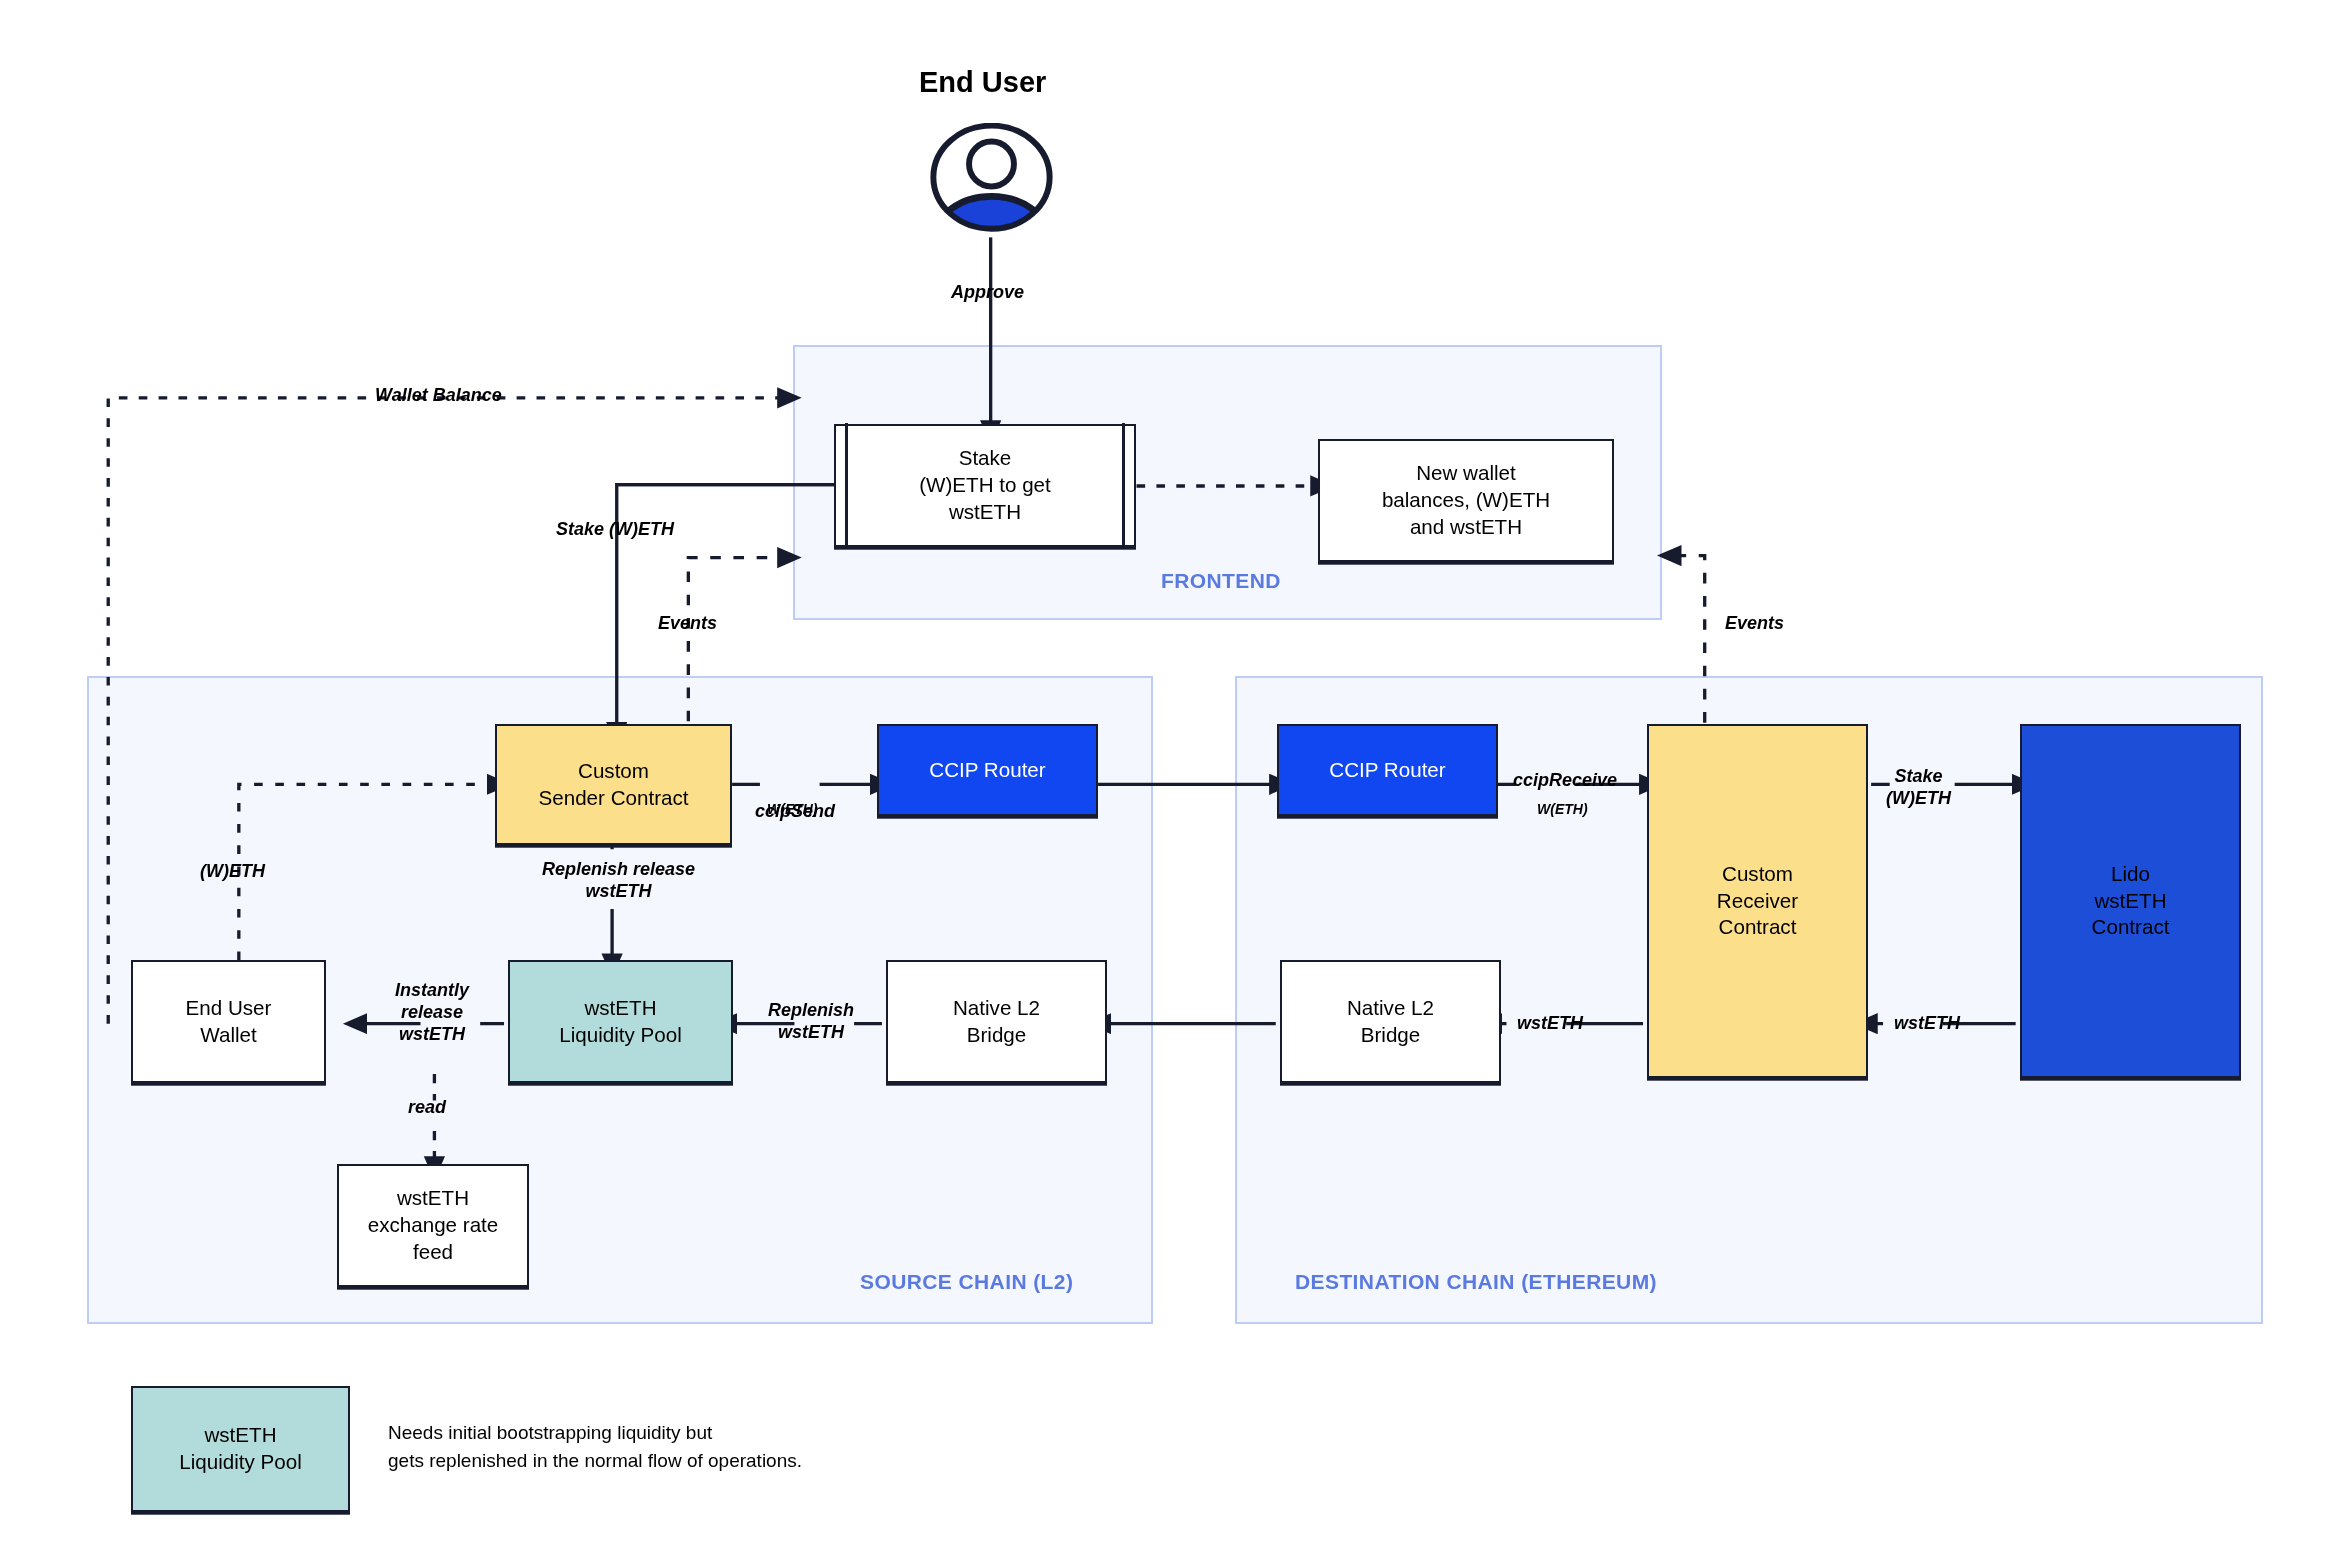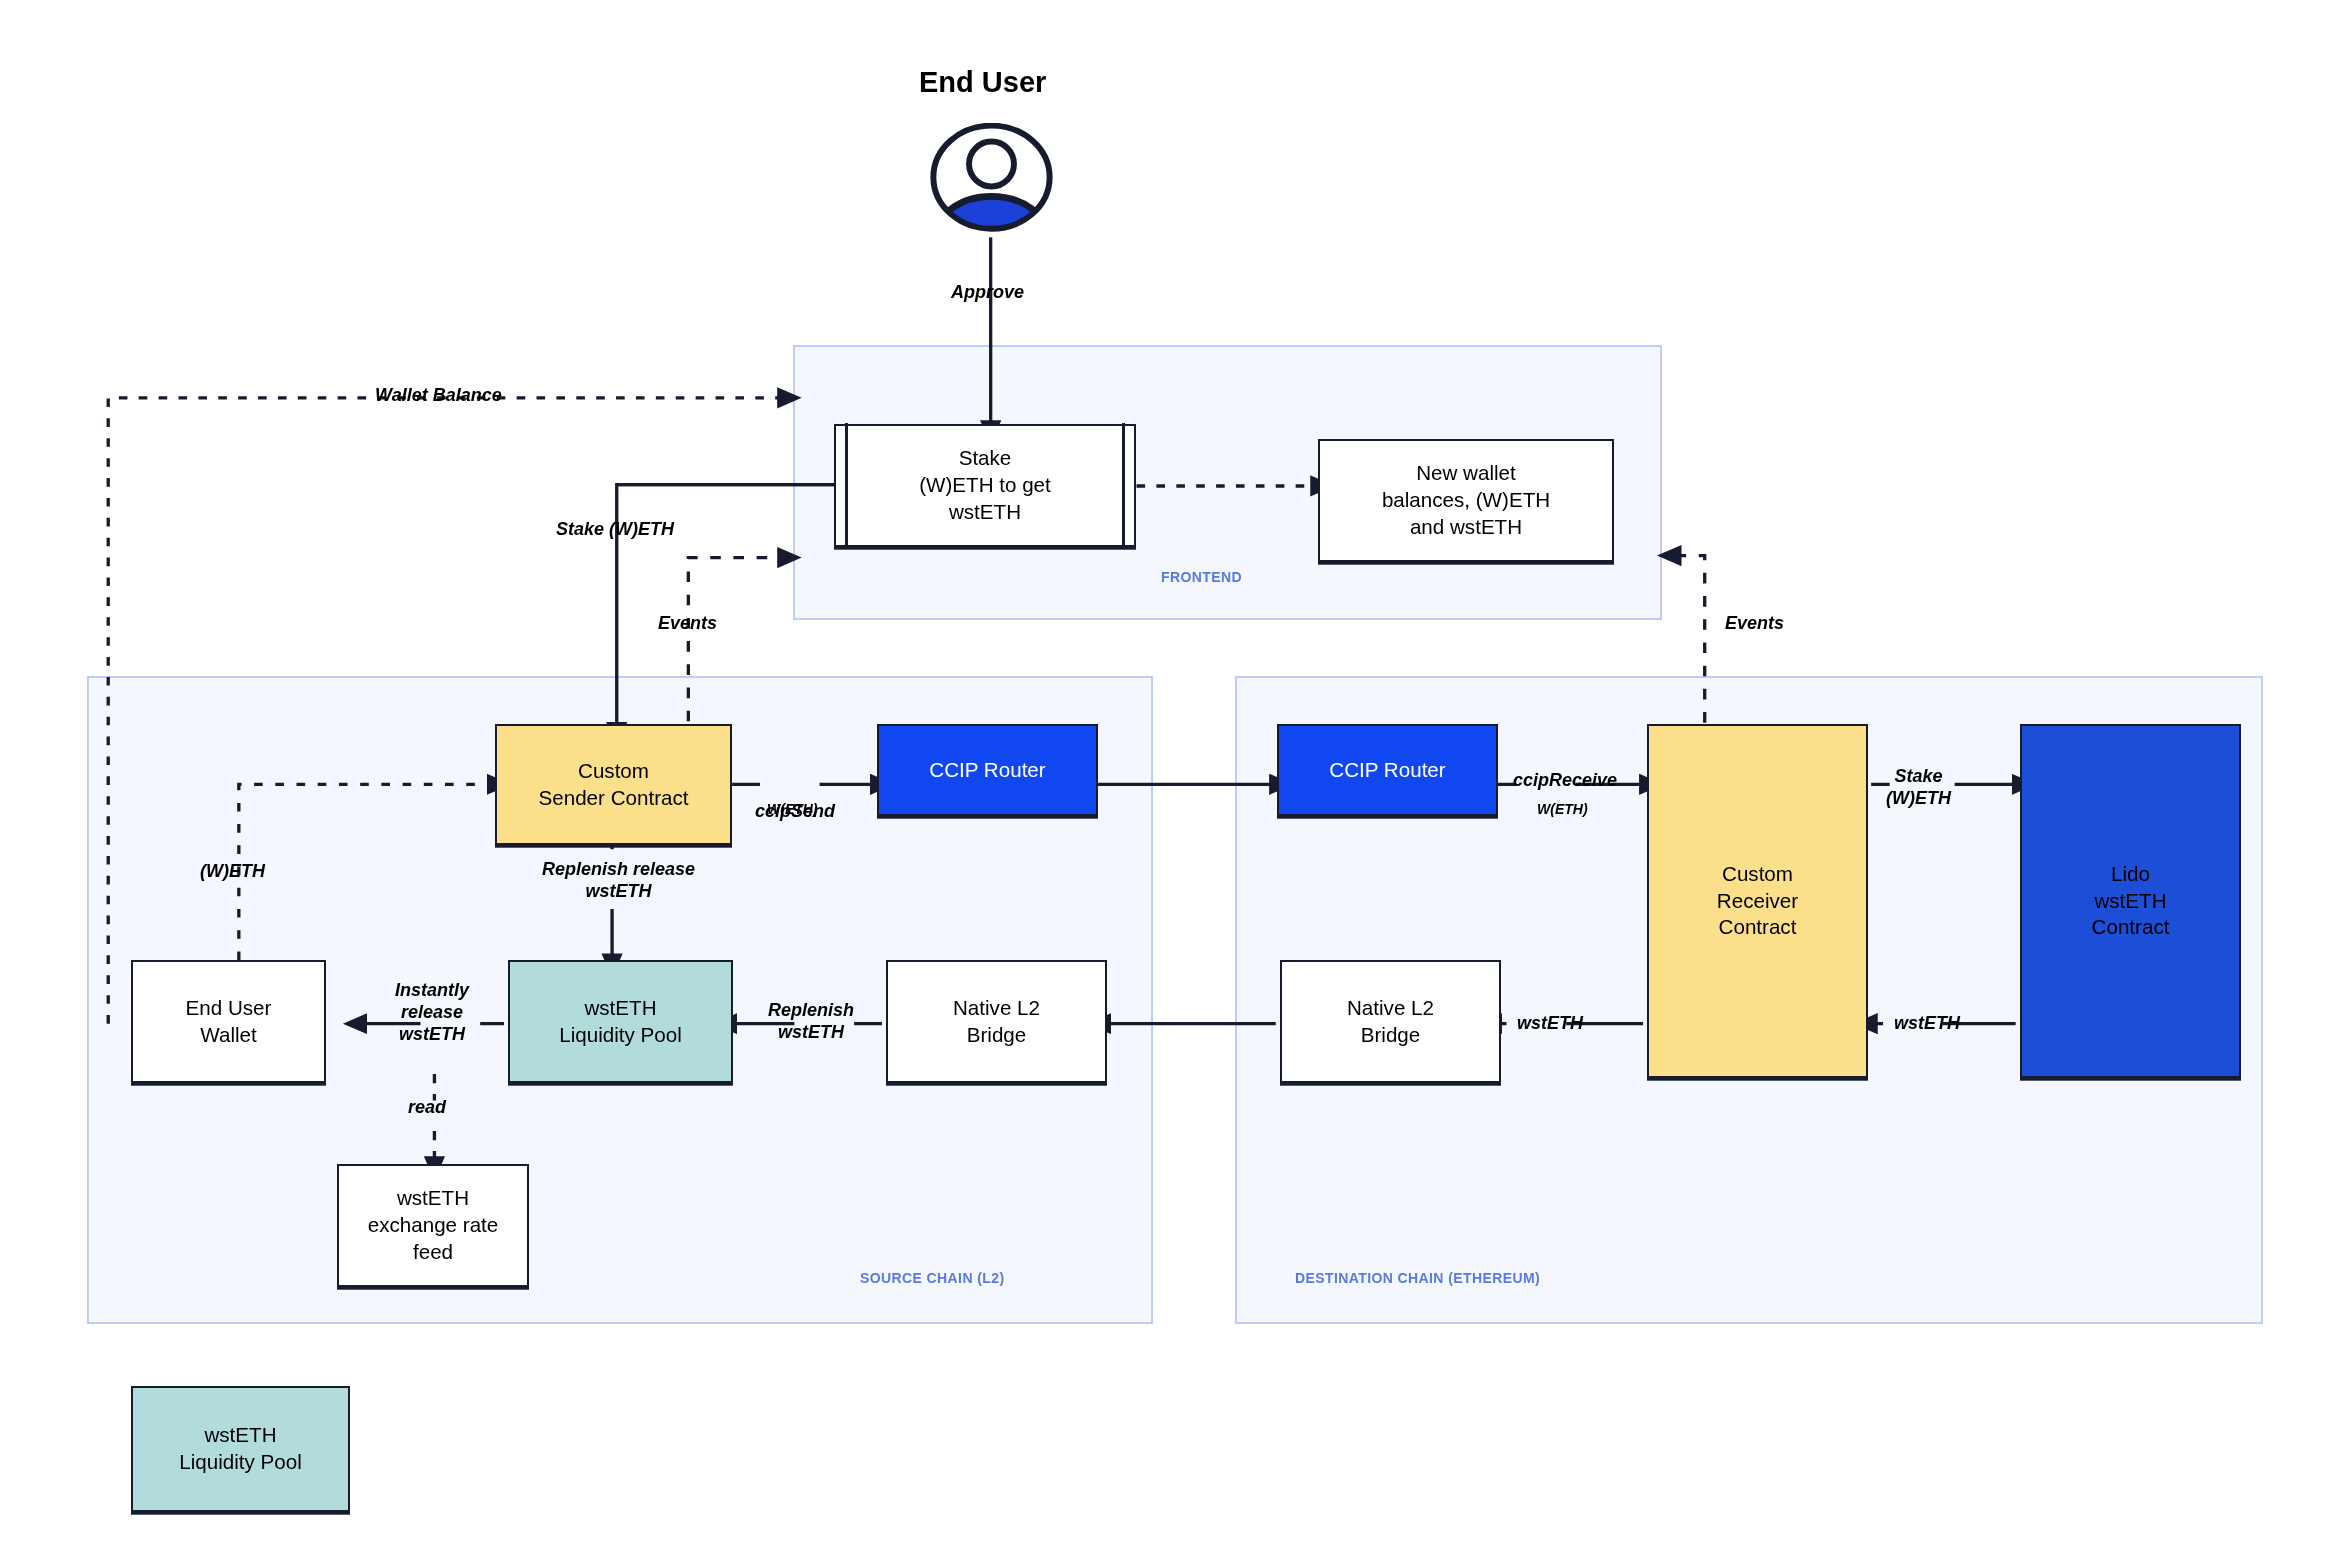--- a/index.html
+++ b/index.html
@@ -21,21 +21,21 @@
   .panel{
     position:absolute;
     background:#f5f7fe;
     border:2.7px solid #bdcdf7;
     box-sizing:border-box;
   }
   .panel-label{
     position:absolute;
     color:#5a7ae0;
     font-weight:bold;
-    font-size:14px;
+    font-size:21px;
     letter-spacing:0.4px;
     white-space:nowrap;
   }
 
   
   .node{
     position:absolute;
     box-sizing:border-box;
     border:2.7px solid #161b2e;
     background:#ffffff;
@@ -276,15 +276,17 @@
   <div class="elabel" style="left:1517px;top:1013px;">wstETH</div>
 
   <div class="elabel" style="left:1894px;top:1013px;">wstETH</div>
 
   <div class="elabel" style="left:408px;top:1097px;">read</div>
 
   <div class="node teal" style="left:131px;top:1386px;width:219px;height:126px;">
     <span class="txt">wstETH
 Liquidity Pool</span>
   </div>
+  <div class="legend-note" style="left:388px;top:1419px;">Needs initial bootstrapping liquidity but
+gets replenished in the normal flow of operations.</div>
 
 </div>
 
 
 </body></html>

